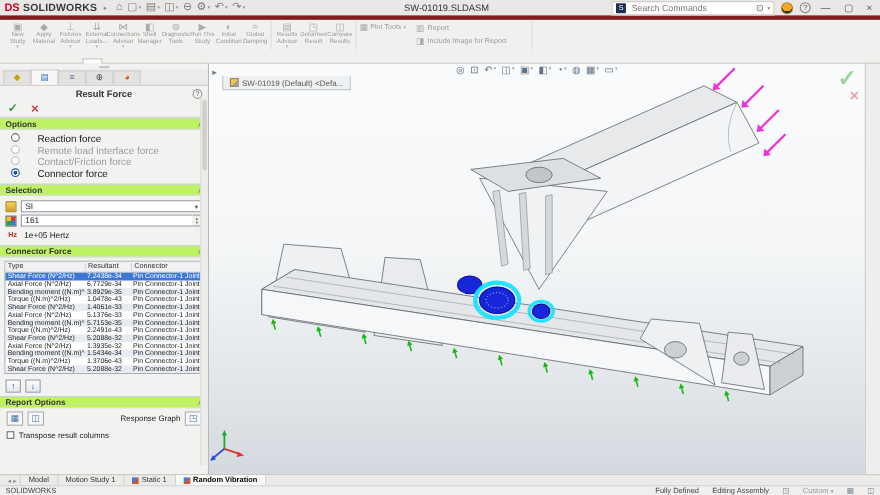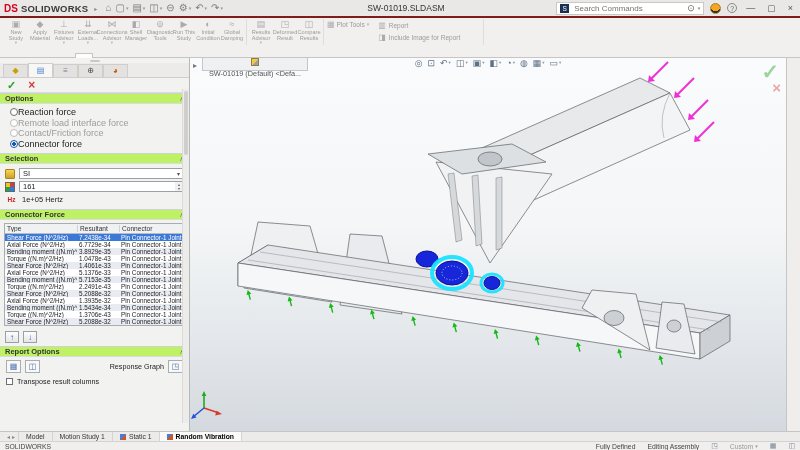--- a/index.html
+++ b/index.html
@@ -1,20 +1,20 @@
 <!DOCTYPE html>
 <html><head>
 <meta charset="utf-8">
 <style>
   html,body{margin:0;padding:0;overflow:hidden;background:#f1f0ef;}
   *{box-sizing:border-box;}
   #app{position:relative;width:800px;height:450px;font-family:"Liberation Sans",sans-serif;font-size:9px;color:#222;background:#f1f0ef;}
 
   
-  .titlebar{height:18px;display:flex;align-items:center;background:#e9e8e6;border-bottom:2px solid #7f1d1d;padding:0 4px;gap:3px;position:relative;}
+  .titlebar{height:18px;display:flex;align-items:center;background:#e9e8e6;border-bottom:4px solid #7f1d1d;padding:0 4px;gap:3px;position:relative;}
   .ds-mark{color:#d6001c;font-weight:bold;font-size:10px;}
   .logo-text{font-weight:700;font-size:9.5px;color:#3a3a3a;letter-spacing:.2px;}
   .logo-caret{font-size:6px;color:#888;margin:0 3px;}
   .qicon{color:#7d7d7b;font-size:10px;padding:0 2px;display:flex;align-items:center;gap:1px;line-height:1;}
   .qicon .crt{font-size:5px;color:#999;}
   .tb-title{position:absolute;left:12px;right:0;text-align:center;font-size:8.5px;color:#333;pointer-events:none;}
   .tb-right{margin-left:auto;display:flex;align-items:center;gap:6px;z-index:2;}
   .searchbox{display:flex;align-items:center;background:#fff;border:1px solid #c9c8c6;height:13px;width:148px;padding:0 3px;gap:3px;}
   .sw-badge{width:9px;height:9px;background:#1a2f52;color:#fff;font-size:6.5px;display:flex;align-items:center;justify-content:center;flex:none;}
   .searchbox input{border:0;outline:0;flex:1;font-size:8px;color:#777;font-family:"Liberation Sans",sans-serif;background:transparent;min-width:0;}
@@ -55,21 +55,21 @@
   .pm-title{height:14px;display:flex;align-items:center;justify-content:center;font-weight:700;font-size:8.5px;color:#333;position:relative;flex:none;}
   .pm-help{position:absolute;right:5px;width:9px;height:9px;border:1px solid #999;border-radius:50%;font-size:6.5px;font-weight:400;color:#666;display:flex;align-items:center;justify-content:center;}
   .pm-okcancel{height:15px;display:flex;align-items:center;gap:12px;padding-left:7px;border-bottom:1px solid #dcdbd9;flex:none;}
   .ok-mark{color:#2e9e2e;font-weight:700;font-size:11px;line-height:1;}
   .cancel-mark{color:#d43b3b;font-weight:700;font-size:12px;line-height:1;}
 
   .sect-h{height:11px;background:#bef264;border-top:1px solid #cdd2d8;border-bottom:1px solid #d8dce0;display:flex;align-items:center;padding:0 5px;font-weight:700;color:#333;font-size:7.5px;flex:none;}
   .sect-h .chev{margin-left:auto;color:#66707c;font-size:6px;font-weight:400;}
 
   .opt-body{padding:3px 4px 4px 10px;flex:none;}
-  .radio-row{display:flex;align-items:center;gap:0;height:10.5px;color:#1c1c1c;}
+  .radio-row{display:flex;gap:16px;height:10.5px;color:#1c1c1c;}
   .radio{width:8px;height:8px;border:1px solid #6f6f6f;border-radius:50%;background:#fff;flex:none;}
   .radio-row.selected .radio{border-color:#1558b0;background:radial-gradient(circle,#1558b0 0 38%,#fff 46%);}
   .radio-row.disabled{color:#9c9c9c;}
   .radio-row.disabled .radio{border-color:#bdbdbd;}
 
   .sel-body{padding:2px 4px 3px 4px;flex:none;}
   .sel-row{display:flex;align-items:center;gap:4px;margin:2px 1px;height:11px;}
   .fic{width:10px;height:10px;flex:none;}
   .ic-units{background:linear-gradient(#ffd24a,#c9a02e);border:1px solid #a8841f;border-radius:1px;}
   .ic-conn{background:repeating-linear-gradient(90deg,#8a8f96 0 2px,#e8e8e8 2px 4px);border:1px solid #7a7f86;}
@@ -101,21 +101,21 @@
   .ro-btn{width:15px;height:13px;border:1px solid #a9adb3;background:#f8f8f7;display:flex;align-items:center;justify-content:center;font-size:8px;color:#4a6fae;}
   .rg-label{margin-left:auto;font-size:7.2px;color:#1c1c1c;}
   .cb-row{display:flex;align-items:center;gap:4px;height:11px;padding-left:6px;color:#1c1c1c;font-size:7.2px;}
   .cbox{width:7px;height:7px;border:1px solid #707070;background:#fff;flex:none;}
   .pm-scroll{position:absolute;right:0;top:31px;bottom:8px;width:7px;background:#ececea;border-left:1px solid #dbdad8;}
   .pm-thumb{position:absolute;top:2px;left:1px;width:4px;height:64px;background:#cfcecc;border-radius:2px;}
 
   
   .viewport{flex:1;position:relative;overflow:hidden;background:linear-gradient(180deg,#fafbfc 0%,#f4f6f7 45%,#e1e5e9 80%,#d4d9df 100%);}
   .flyout{position:absolute;left:3px;top:3px;color:#6a7888;font-size:8px;}
-  .doc-tab{position:absolute;left:12px;top:0;height:13px;display:flex;align-items:center;gap:3px;background:#eef0f1;border:1px solid #c3c7cb;border-top:0;padding:0 6px;font-size:7.3px;color:#555;flex-direction:column;}
+  .doc-tab{position:absolute;left:12px;top:11px;height:13px;display:flex;align-items:center;gap:3px;background:#eef0f1;border:1px solid #c3c7cb;border-top:0;padding:0 6px;font-size:7.3px;color:#555;}
   .doc-tab-icon{width:8px;height:8px;background:linear-gradient(135deg,#f5c64a 55%,#9aa0a6 55%);border:1px solid #8a8046;flex:none;}
   .hud{position:absolute;top:1px;left:50%;transform:translateX(-50%);display:flex;align-items:center;gap:5px;color:#5e7185;font-size:9px;line-height:1;}
   .hud-ic{display:flex;align-items:center;gap:1px;}
   .hud-ic .crt{font-size:4.5px;color:#8a99a8;}
   .confirm{position:absolute;top:3px;right:7px;display:flex;flex-direction:column;align-items:flex-end;line-height:1;}
   .confirm-ok{font-size:21px;color:#9cd49c;font-weight:700;}
   .confirm-cancel{font-size:15px;color:#e9a8a8;font-weight:700;margin-top:-2px;margin-right:-2px;}
   .model-svg{position:absolute;left:0;top:0;}
 
   
@@ -305,20 +305,24 @@
           </span>
           <span class="pm-tab">
             <span class="gl" style="color: rgb(107, 127, 149);">≡</span>
           </span>
           <span class="pm-tab">
             <span class="gl" style="color: rgb(68, 68, 68);">⊕</span>
           </span>
           <span class="pm-tab">
             <span class="gl" style="color: rgb(204, 85, 0);">◕</span>
           </span>
+      </div>
+      <div class="pm-title">
+        <span>Result Force</span>
+        <span class="pm-help">?</span>
       </div>
       <div class="pm-okcancel">
         <span class="ok-mark">✓</span>
         <span class="cancel-mark">×</span>
       </div>
 
       <div class="sect-h">
         <span>Options</span>
         <span class="chev">∧</span>
       </div>

